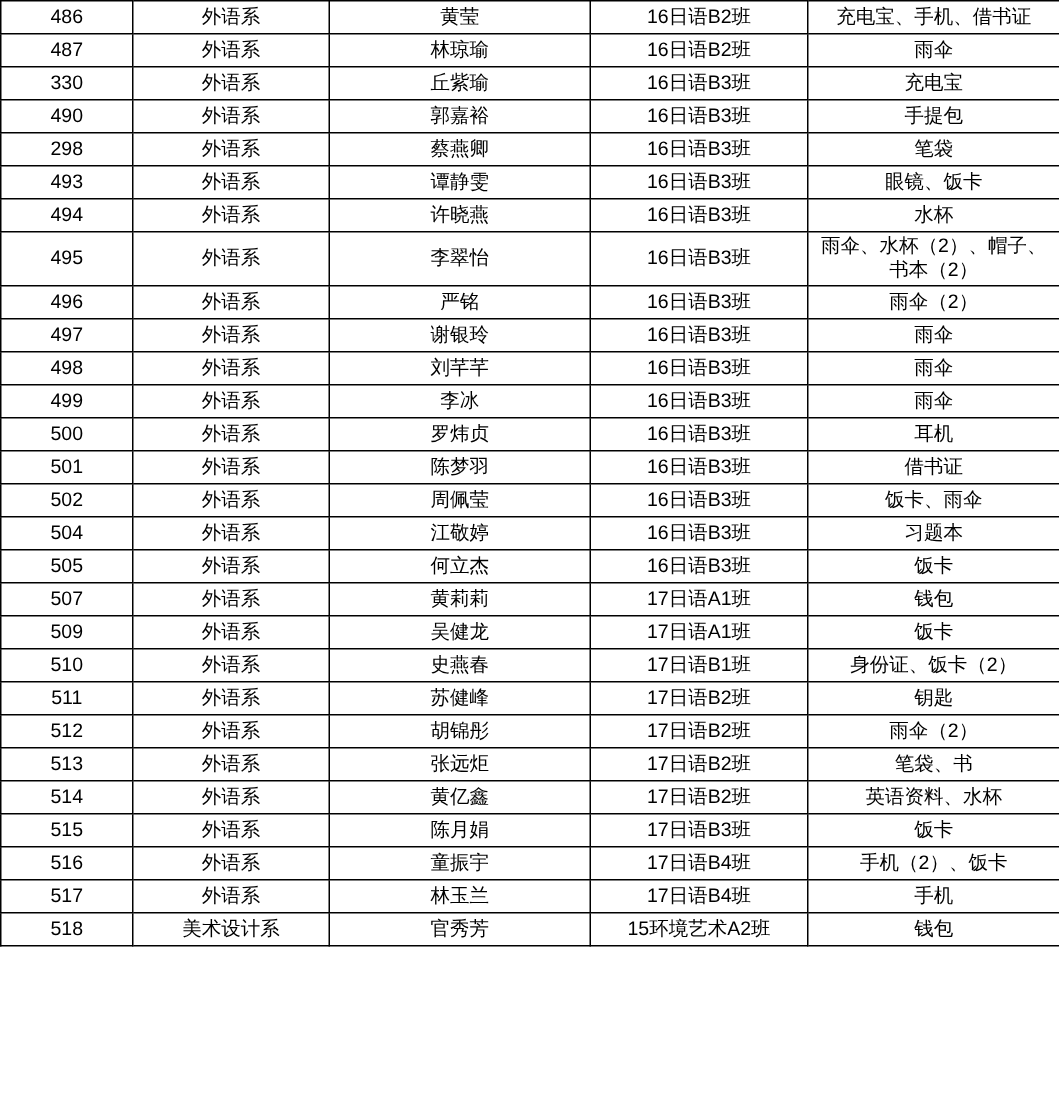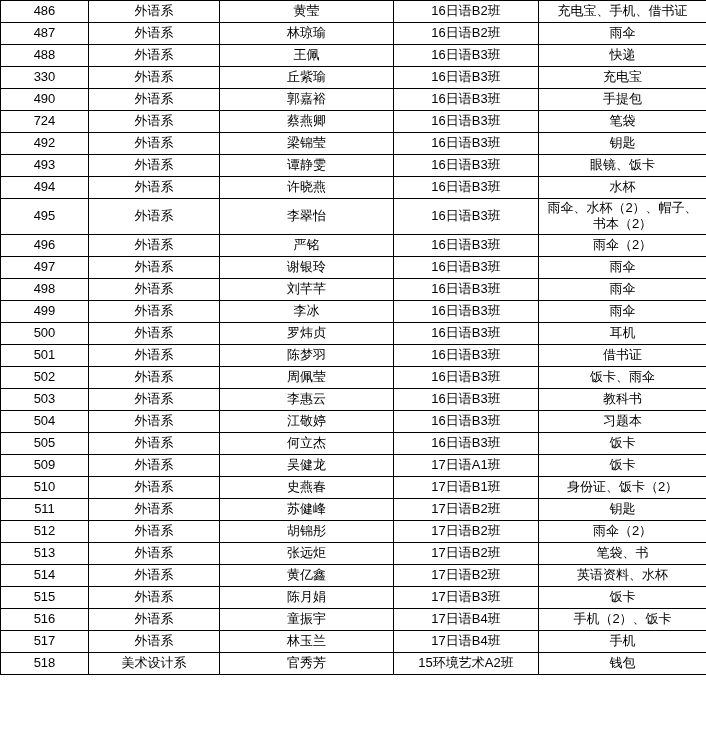--- a/index.html
+++ b/index.html
@@ -61,53 +61,39 @@
         <td>充电宝、手机、借书证</td>
       </tr>
       <tr>
         <td>487</td>
         <td>外语系</td>
         <td>林琼瑜</td>
         <td>16日语B2班</td>
         <td>雨伞</td>
       </tr>
       <tr>
-        <td>488</td>
-        <td>外语系</td>
-        <td>王佩</td>
-        <td>16日语B3班</td>
-        <td>快递</td>
-      </tr>
-      <tr>
         <td>330</td>
         <td>外语系</td>
         <td>丘紫瑜</td>
         <td>16日语B3班</td>
         <td>充电宝</td>
       </tr>
       <tr>
         <td>490</td>
         <td>外语系</td>
         <td>郭嘉裕</td>
         <td>16日语B3班</td>
         <td>手提包</td>
       </tr>
       <tr>
-        <td>724</td>
+        <td>298</td>
         <td>外语系</td>
         <td>蔡燕卿</td>
         <td>16日语B3班</td>
         <td>笔袋</td>
-      </tr>
-      <tr>
-        <td>492</td>
-        <td>外语系</td>
-        <td>梁锦莹</td>
-        <td>16日语B3班</td>
-        <td>钥匙</td>
       </tr>
       <tr>
         <td>493</td>
         <td>外语系</td>
         <td>谭静雯</td>
         <td>16日语B3班</td>
         <td>眼镜、饭卡</td>
       </tr>
       <tr>
         <td>494</td>
@@ -166,39 +152,39 @@
         <td>借书证</td>
       </tr>
       <tr>
         <td>502</td>
         <td>外语系</td>
         <td>周佩莹</td>
         <td>16日语B3班</td>
         <td>饭卡、雨伞</td>
       </tr>
       <tr>
-        <td>503</td>
-        <td>外语系</td>
-        <td>李惠云</td>
-        <td>16日语B3班</td>
-        <td>教科书</td>
-      </tr>
-      <tr>
         <td>504</td>
         <td>外语系</td>
         <td>江敬婷</td>
         <td>16日语B3班</td>
         <td>习题本</td>
       </tr>
       <tr>
         <td>505</td>
         <td>外语系</td>
         <td>何立杰</td>
         <td>16日语B3班</td>
         <td>饭卡</td>
+      </tr>
+      <tr>
+        <td>507</td>
+        <td>外语系</td>
+        <td>黄莉莉</td>
+        <td>17日语A1班</td>
+        <td>钱包</td>
       </tr>
       <tr>
         <td>509</td>
         <td>外语系</td>
         <td>吴健龙</td>
         <td>17日语A1班</td>
         <td>饭卡</td>
       </tr>
       <tr>
         <td>510</td>

